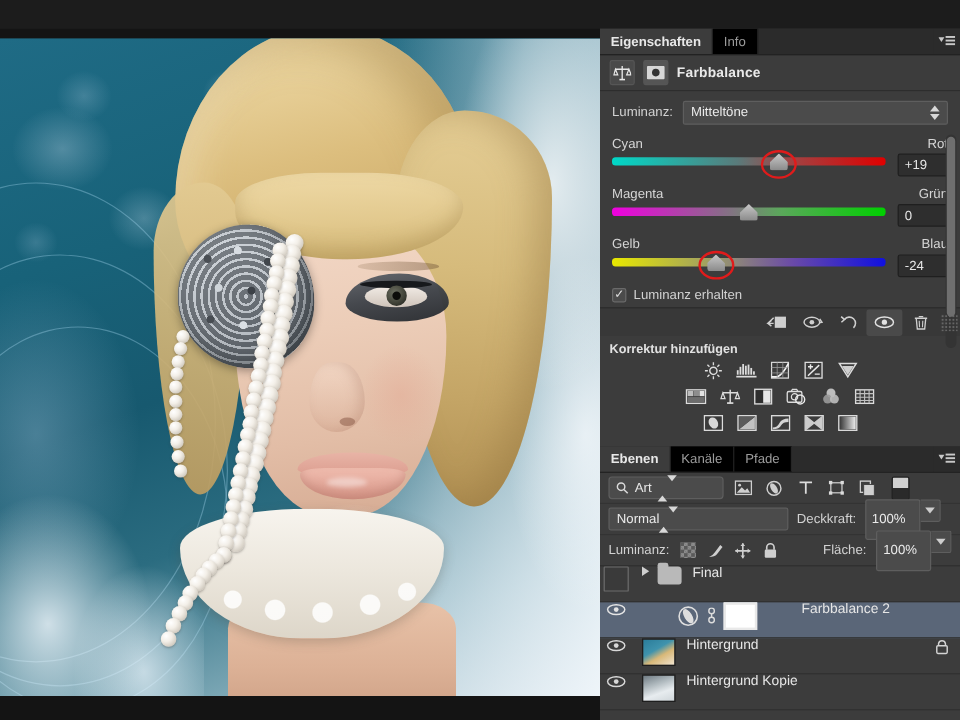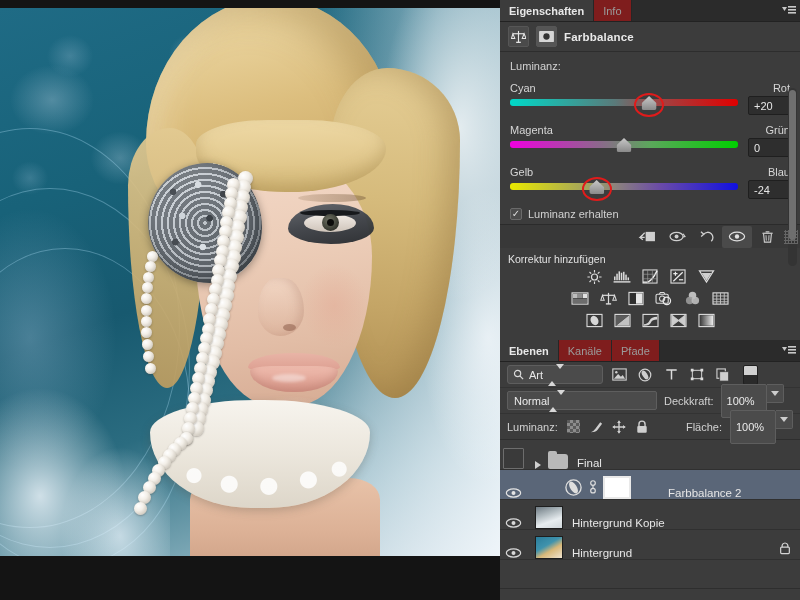--- a/index.html
+++ b/index.html
@@ -2,21 +2,21 @@
 <html><head>
 <meta charset="utf-8">
 <style>
   * { box-sizing: border-box; margin: 0; padding: 0; }
   html, body {
     width: 800px; height: 600px;
     background: #1c1c1c;
     font-family: "Liberation Sans", sans-serif;
     overflow: hidden;
   }
-  #app { position: relative; width: 800px; height: 459px; display: flex; }
+  #app { position: relative; width: 800px; height: 459px; display: flex; margin-top: 24px; }
 
   
   #canvas-area {
     position: relative; width: 500px; height: 600px;
     background: #141414; overflow: hidden;
   }
   .photo {
     position: absolute; left: 0; top: 8px; width: 500px; height: 548px;
     overflow: hidden;
     background:
@@ -198,21 +198,21 @@
   #dock { width: 300px; height: 600px; background: #323232; display: flex; flex-direction: column; }
 
   
   .tabbar {
     display: flex; align-items: stretch; height: 22px;
     background: #2b2b2b; position: relative;
     border-bottom: 1px solid #222;
   }
   .tab {
     display: flex; align-items: center; padding: 0 9px;
-    font-size: 11px; color: #9b9b9b; background: #7f1d1d;
+    font-size: 11px; color: #9b9b9b; background: #000000;
     border-right: 1px solid #262626; white-space: nowrap;
   }
   .tab.active { background: #3c3c3c; color: #e8e8e8; font-weight: bold; }
   .tabbar-fill { flex: 1; background: #2b2b2b; }
   .panel-menu {
     width: 22px; display: flex; align-items: center; justify-content: center;
     background: #2b2b2b; color: #b0b0b0;
   }
 
   
@@ -298,21 +298,21 @@
   }
   .foot-btn.sel { background: #4a4a4a; border-radius: 2px; }
   .grip {
     width: 14px; height: 14px; margin-left: 2px;
     background-image: radial-gradient(#6e6e6e 1px, transparent 1.2px);
     background-size: 3px 3px; opacity: .85;
   }
 
   
   #adjust { background: #3c3c3c; }
-  .adj-title { font-size: 10.5px; color: #e2e2e2; font-weight: normal; padding: 5px 0 3px 8px; }
+  .adj-title { font-size: 10.5px; color: #e2e2e2; font-weight: bold; padding: 5px 0 3px 8px; }
   .adj-rows { padding-bottom: 6px; }
   .adj-row { display: flex; justify-content: center; gap: 8px; margin-bottom: 5px; }
   .adj-ic {
     width: 20px; height: 17px;
     display: flex; align-items: center; justify-content: center;
   }
 
   
   #layers { background: #3c3c3c; flex: 1; display: flex; flex-direction: column; }
   .lay-filter {
@@ -356,21 +356,21 @@
   .lock-ic { width: 15px; height: 15px; display: flex; align-items: center; justify-content: center; color: #cfcfcf; }
   .checker {
     width: 13px; height: 13px;
     background-image:
       linear-gradient(45deg, #8c8c8c 25%, transparent 25%, transparent 75%, #8c8c8c 75%),
       linear-gradient(45deg, #8c8c8c 25%, #5a5a5a 25%, #5a5a5a 75%, #8c8c8c 75%);
     background-size: 6px 6px; background-position: 0 0, 3px 3px;
   }
   .layer-list { flex: 1; }
   .layer-row {
-    height: 30px; display: flex; align-items: flex-end;
+    height: 30px; display: flex; align-items: flex-start;
     border-bottom: 1px solid #303030; position: relative;
   }
   .layer-row.selected { background: #5a6678; gap: 28px; }
   .eye-cell { width: 27px; display: flex; align-items: center; justify-content: center; }
   .thumb-cell { display: flex; align-items: center; gap: 4px; padding-left: 3px; }
   .lay-thumb {
     width: 28px; height: 23px; border: 1px solid #1e1e1e;
   }
   .lay-thumb.mask { background: #ffffff; border: 2px solid #e9e9e9; }
   .lay-thumb.bg {
@@ -549,34 +549,41 @@
             <circle cx="8" cy="7" r="3.4" fill="#333"></circle>
           </svg>
         </div>
         <div class="prop-title">Farbbalance</div>
       </div>
 
       <div class="prop-body">
 
         <div class="row-farbton">
           <div class="lbl">Luminanz:</div>
+          <div class="select">
+            <span>Mitteltöne</span>
+            <span class="arrows">
+              <i class="ar-up"></i>
+                <i class="ar-dn"></i>
+            </span>
+          </div>
         </div>
 
         <div class="slider-group">
           <div class="slider-labels">
             <span>Cyan</span>
             <span>Rot</span>
           </div>
           <div class="slider-row">
             <div class="track-wrap">
               <div class="track cyan-red"></div>
               <div class="thumb" style="left:61%"></div>
               <div class="annot-circle" style="left:calc(61% - 15px);top:-3px;width:30px;height:24px;"></div>
             </div>
-            <div class="valbox">+20</div>
+            <div class="valbox">+19</div>
           </div>
         </div>
 
         <div class="slider-group">
           <div class="slider-labels">
             <span>Magenta</span>
             <span>Grün</span>
           </div>
           <div class="slider-row">
             <div class="track-wrap">
@@ -949,42 +956,42 @@
         </div>
 
         <div class="layer-row">
           <div class="eye-cell">
             <svg width="17" height="12" viewBox="0 0 18 12">
               <ellipse cx="9" cy="6" rx="7.6" ry="4.3" fill="none" stroke="#d8d8d8" stroke-width="1.3"></ellipse>
               <circle cx="9" cy="6" r="2.1" fill="#d8d8d8"></circle>
             </svg>
           </div>
           <div class="thumb-cell">
-            <span class="lay-thumb bgcopy" style="margin-left:5px"></span>
-          </div>
-          <div class="lay-name">Hintergrund Kopie</div>
+            <span class="lay-thumb bg" style="margin-left:5px"></span>
+          </div>
+          <div class="lay-name">Hintergrund</div>
+          <span class="lock-right">
+            <svg width="12" height="14" viewBox="0 0 13 15">
+              <path d="M3.4 6.6 L3.4 4.5 A3.2 3.2 0 0 1 9.6 4.5 L9.6 6.6" fill="none" stroke="#d4d4d4" stroke-width="1.3"></path>
+              <rect x="1.8" y="6.5" width="9.4" height="7" rx="1" fill="none" stroke="#d4d4d4" stroke-width="1.3"></rect>
+            </svg>
+          </span>
         </div>
 
         <div class="layer-row">
           <div class="eye-cell">
             <svg width="17" height="12" viewBox="0 0 18 12">
               <ellipse cx="9" cy="6" rx="7.6" ry="4.3" fill="none" stroke="#d8d8d8" stroke-width="1.3"></ellipse>
               <circle cx="9" cy="6" r="2.1" fill="#d8d8d8"></circle>
             </svg>
           </div>
           <div class="thumb-cell">
-            <span class="lay-thumb bg" style="margin-left:5px"></span>
-          </div>
-          <div class="lay-name">Hintergrund</div>
-          <span class="lock-right">
-            <svg width="12" height="14" viewBox="0 0 13 15">
-              <path d="M3.4 6.6 L3.4 4.5 A3.2 3.2 0 0 1 9.6 4.5 L9.6 6.6" fill="none" stroke="#d4d4d4" stroke-width="1.3"></path>
-              <rect x="1.8" y="6.5" width="9.4" height="7" rx="1" fill="none" stroke="#d4d4d4" stroke-width="1.3"></rect>
-            </svg>
-          </span>
+            <span class="lay-thumb bgcopy" style="margin-left:5px"></span>
+          </div>
+          <div class="lay-name">Hintergrund Kopie</div>
         </div>
 
       </div>
       <div class="layers-bottom"></div>
     </div>
 
   </div>
 </div>
 
 </body></html>

